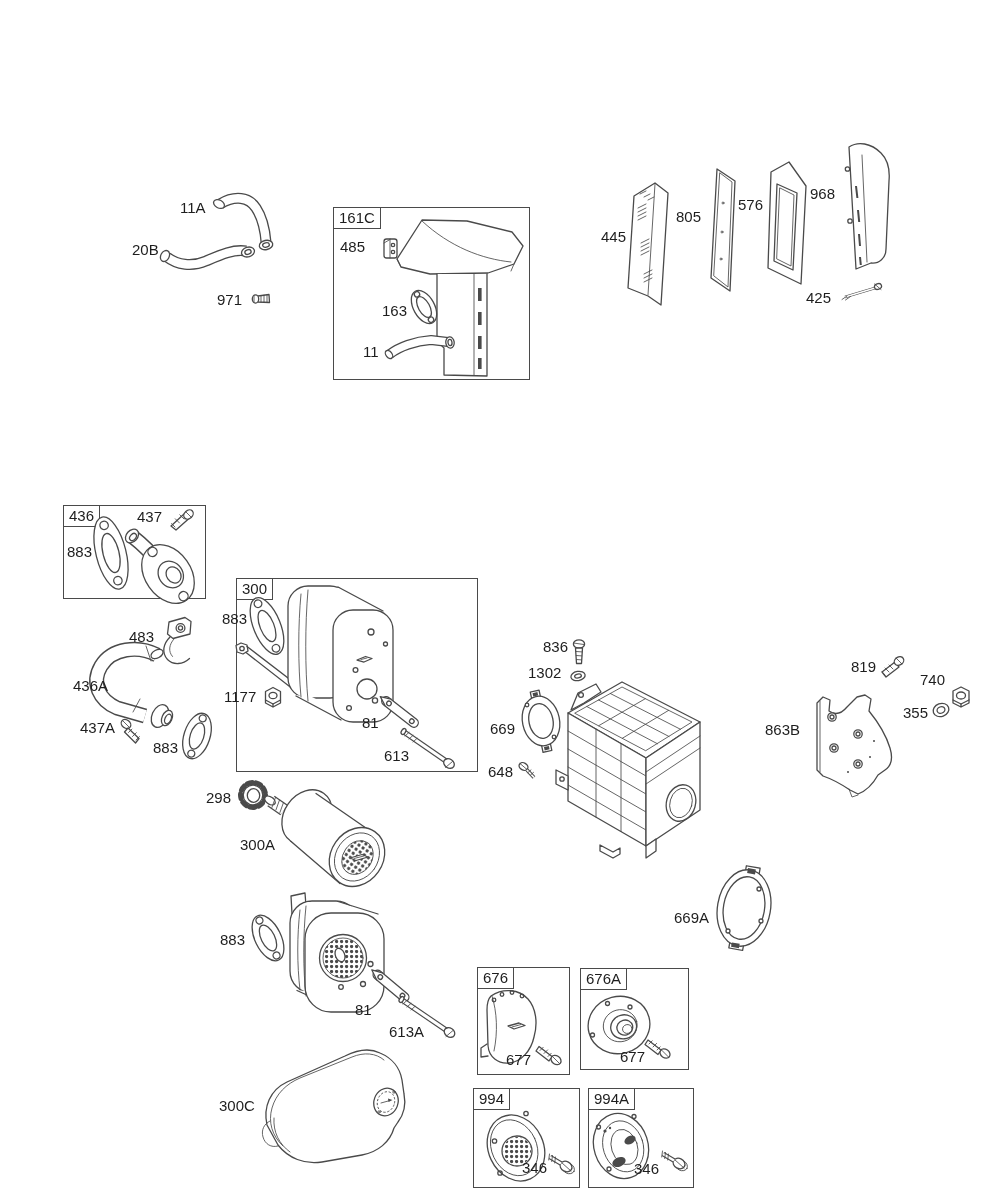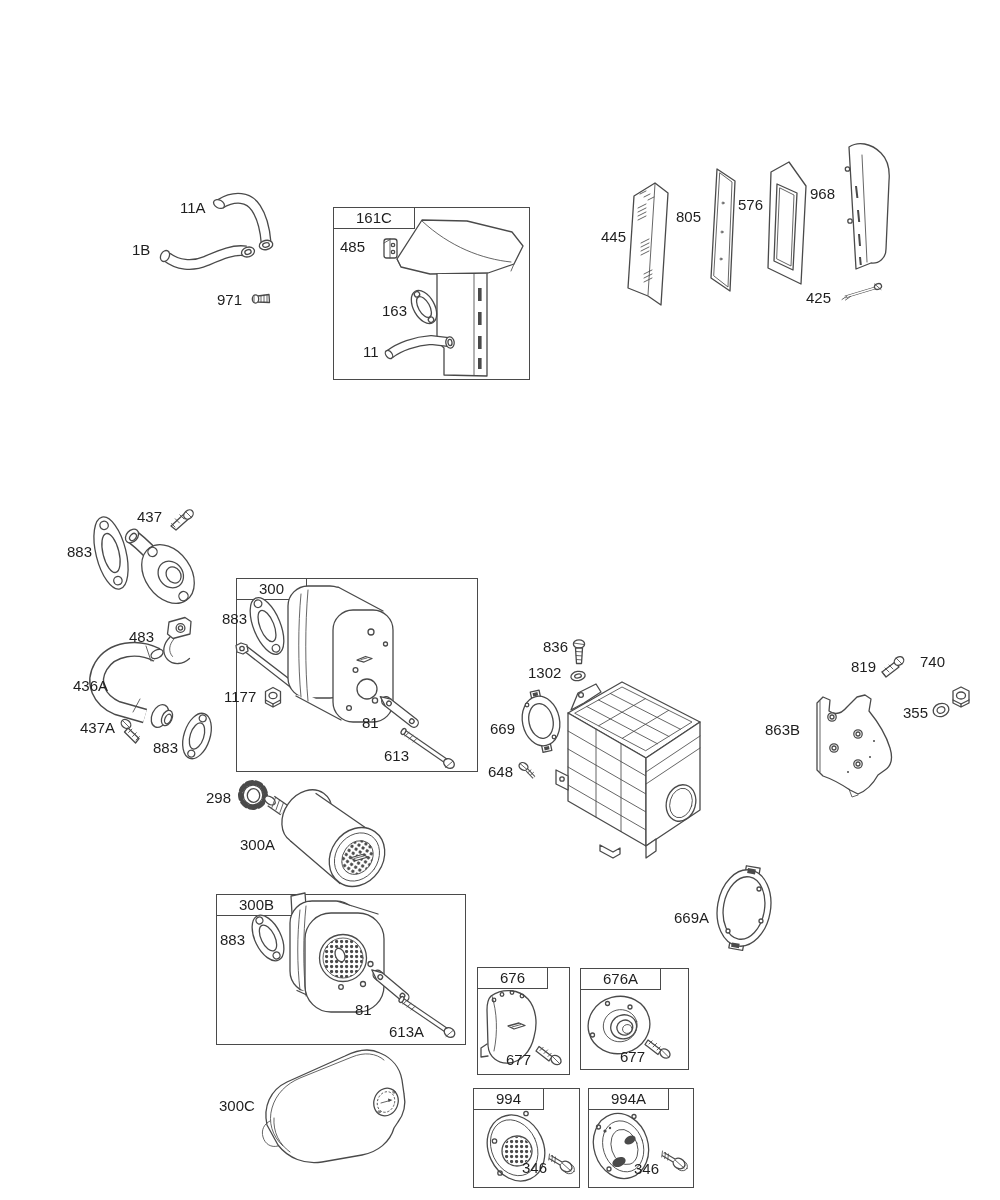--- a/index.html
+++ b/index.html
@@ -4,43 +4,43 @@
 <style>
   html,body{margin:0;padding:0;background:#ffffff;}
   .canvas{
     position:relative;width:1000px;height:1200px;background:#ffffff;
     font-family:"Liberation Sans","DejaVu Sans",sans-serif;overflow:hidden;
   }
   .art{position:absolute;left:0;top:0;z-index:2;}
   .pbox{position:absolute;border:1px solid #4a4a4a;z-index:1;background:transparent;}
   .ptag{
     position:absolute;top:-1px;left:-1px;border:1px solid #4a4a4a;background:#ffffff;
-    padding:0 22px;font-size:15px;line-height:20px;color:#1e1e1e;z-index:3;white-space:nowrap;
+    padding:0 5px;font-size:15px;line-height:20px;color:#1e1e1e;z-index:3;white-space:nowrap;
   }
   .co{
     position:absolute;font-size:15px;line-height:16px;color:#1e1e1e;
     white-space:nowrap;z-index:3;
   }
   svg .f{fill:#ffffff;}
   svg .d{fill:#4a4a4a;stroke:none;}
   svg .thin{stroke-width:.85;}
 </style>
 </head>
 <body>
 
 <div class="canvas">
 
   <div class="pbox" style="left:333px;top:207px;width:195px;height:171px">
     <div class="ptag">161C</div>
   </div>
+  <div class="pbox" style="left:63px;top:505px;width:141px;height:92px">
+    <div class="ptag">436</div>
+  </div>
   <div class="pbox" style="left:236px;top:578px;width:240px;height:192px">
     <div class="ptag">300</div>
-  </div>
-  <div class="pbox" style="left:216px;top:894px;width:248px;height:149px">
-    <div class="ptag">300B</div>
   </div>
   <div class="pbox" style="left:477px;top:967px;width:91px;height:106px">
     <div class="ptag">676</div>
   </div>
   <div class="pbox" style="left:580px;top:968px;width:107px;height:100px">
     <div class="ptag">676A</div>
   </div>
   <div class="pbox" style="left:473px;top:1088px;width:105px;height:98px">
     <div class="ptag">994</div>
   </div>
@@ -517,21 +517,21 @@
       <ellipse class="f" cx="386" cy="1102" rx="12" ry="14" transform="rotate(20 386 1102)"></ellipse>
       <ellipse class="thin" cx="386" cy="1102" rx="8.5" ry="10.5" transform="rotate(20 386 1102)" stroke-dasharray="1.5,2.5" stroke-width="2"></ellipse>
       <path class="thin" d="M381,1103 l9,-2.5"></path>
       <path class="d" d="M388,1098.5 L392.5,1100 L388.5,1102 Z"></path>
       <circle class="thin" cx="394" cy="1092" r="1.2"></circle>
         <circle class="thin" cx="379" cy="1112" r="1.2"></circle>
     </g>
   </svg>
 
   <span class="co" style="left:180px;top:200px">11A</span>
-  <span class="co" style="left:132px;top:242px">1B</span>
+  <span class="co" style="left:132px;top:242px">20B</span>
   <span class="co" style="left:217px;top:292px">971</span>
   <span class="co" style="left:340px;top:239px">485</span>
   <span class="co" style="left:382px;top:303px">163</span>
   <span class="co" style="left:363px;top:344px">11</span>
   <span class="co" style="left:601px;top:229px">445</span>
   <span class="co" style="left:676px;top:209px">805</span>
   <span class="co" style="left:738px;top:197px">576</span>
   <span class="co" style="left:810px;top:186px">968</span>
   <span class="co" style="left:806px;top:290px">425</span>
   <span class="co" style="left:137px;top:509px">437</span>
@@ -542,21 +542,21 @@
   <span class="co" style="left:153px;top:740px">883</span>
   <span class="co" style="left:222px;top:611px">883</span>
   <span class="co" style="left:224px;top:689px">1177</span>
   <span class="co" style="left:362px;top:715px">81</span>
   <span class="co" style="left:384px;top:748px">613</span>
   <span class="co" style="left:543px;top:639px">836</span>
   <span class="co" style="left:528px;top:665px">1302</span>
   <span class="co" style="left:490px;top:721px">669</span>
   <span class="co" style="left:488px;top:764px">648</span>
   <span class="co" style="left:851px;top:659px">819</span>
-  <span class="co" style="left:920px;top:654px">740</span>
+  <span class="co" style="left:920px;top:672px">740</span>
   <span class="co" style="left:903px;top:705px">355</span>
   <span class="co" style="left:765px;top:722px">863B</span>
   <span class="co" style="left:206px;top:790px">298</span>
   <span class="co" style="left:240px;top:837px">300A</span>
   <span class="co" style="left:220px;top:932px">883</span>
   <span class="co" style="left:355px;top:1002px">81</span>
   <span class="co" style="left:389px;top:1024px">613A</span>
   <span class="co" style="left:674px;top:910px">669A</span>
   <span class="co" style="left:506px;top:1052px">677</span>
   <span class="co" style="left:620px;top:1049px">677</span>

